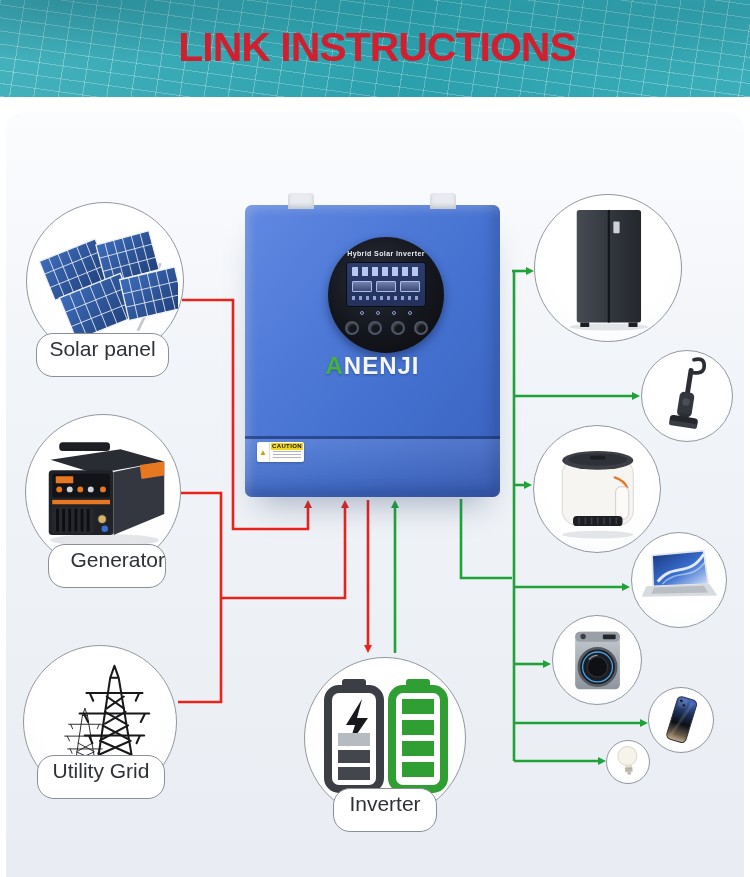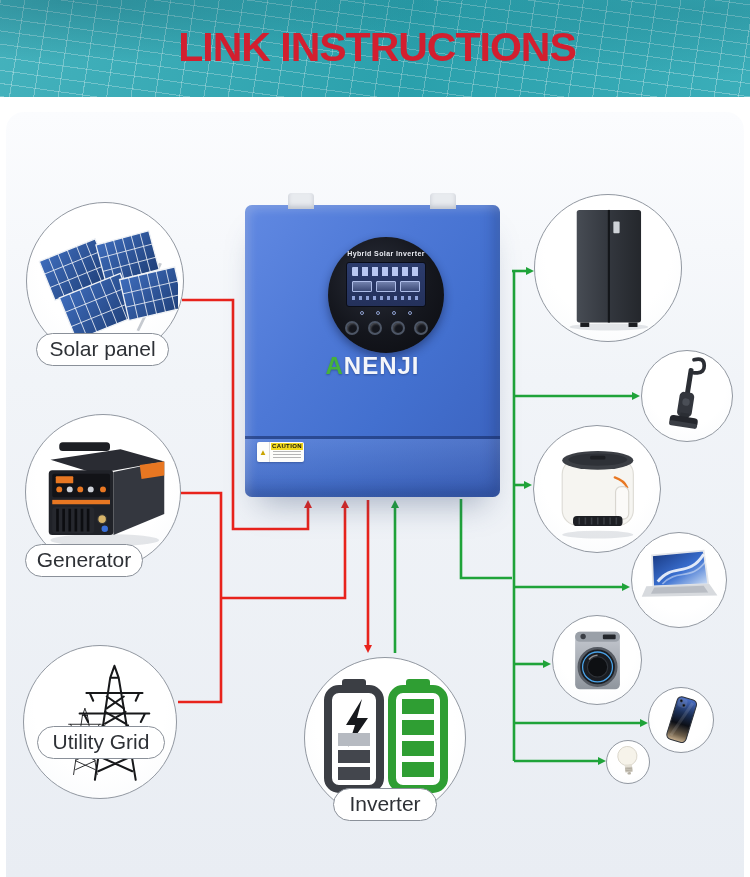--- a/index.html
+++ b/index.html
@@ -26,21 +26,21 @@
   
   svg.wires { position:absolute; left:0; top:0; z-index:1; pointer-events:none; }
 
   
   .node { position:absolute; border:1.5px solid #9298a1; border-radius:50%;
     background:radial-gradient(circle at 50% 40%, #ffffff 55%, #fbfcfd 78%, #f1f3f6 100%);
     z-index:2; display:flex; align-items:center; justify-content:center; }
   .node svg { display:block; }
 
   
-  .pill { position:absolute; height:33px; line-height:30px; background:#ffffff;
+  .pill { position:absolute; height:44px; line-height:30px; background:#ffffff;
     border:1.5px solid #8a9099; border-radius:17px; text-align:center;
     font-size:21px; color:#2e3136; z-index:4; }
 
   
   .inverter { position:absolute; left:245px; top:205px; width:255px; height:292px; z-index:3;
     background:linear-gradient(128deg,#6189e2 0%, #4d78d6 38%, #4370cf 62%, #3a61bd 100%);
     border-radius:7px;
     box-shadow:0 20px 30px -14px rgba(55,75,115,.40), inset -6px -8px 14px rgba(20,35,80,.25), inset 4px 4px 10px rgba(255,255,255,.22); }
   .inv-tab { position:absolute; top:-12px; width:26px; height:16px; background:#e8ebef;
     border-radius:4px 4px 0 0; box-shadow:inset 0 -3px 4px rgba(120,130,150,.35); z-index:-1; }
@@ -167,41 +167,41 @@
       <circle cx="54" cy="62" r="3.4" fill="#e87722"></circle>
         <circle cx="66" cy="62" r="3.4" fill="#cfd2d8"></circle>
       <circle cx="80" cy="62" r="3.4" fill="#e87722"></circle>
       <rect x="22" y="74" width="66" height="5" fill="#e87722"></rect>
       <rect x="22" y="82" width="48" height="30" rx="4" fill="#26282e"></rect>
       <path d="M28,84 V110 M35,84 V110 M42,84 V110 M49,84 V110 M56,84 V110 M63,84 V110" stroke="#0c0d10" stroke-width="3"></path>
       <circle cx="79" cy="96" r="5" fill="#d7b46a" stroke="#333" stroke-width="1.4"></circle>
       <circle cx="82" cy="107" r="4.4" fill="#3a6fd8" stroke="#222" stroke-width="1.4"></circle>
     </svg>
   </div>
-  <div class="pill" style="left:25px;top:544px;width:118px;">Generator</div>
+  <div class="pill" style="left:48px;top:544px;width:118px;text-align:right;">Generator</div>
 
   <div class="node" style="left:23px;top:645px;width:154px;height:154px;">
     <svg width="136" height="136" viewBox="0 0 160 160">
       <g stroke="#17181a" stroke-width="2.4" fill="none" stroke-linecap="round">
         <path d="M74,148 L92,28 M122,148 L102,28 M92,28 L102,28 M97,14 L92,28 M97,14 L102,28"></path>
         <path d="M64,46 H130 M68,46 l4,9 M126,46 l-4,9"></path>
         <path d="M56,70 H138 M61,70 l5,10 M133,70 l-5,10"></path>
         <path d="M62,96 H132 M67,96 l4,9 M127,96 l-4,9"></path>
         <path d="M78,138 L118,120 M118,138 L78,120 M80,118 L116,102 M116,118 L80,102 M83,100 L113,84 M113,100 L83,84 M86,82 L110,68 M110,82 L86,68 M88,64 L108,50 M108,64 L88,50"></path>
       </g>
       <g stroke="#17181a" stroke-width="1.8" fill="none" stroke-linecap="round" transform="translate(6,56) scale(0.58)">
         <path d="M74,148 L92,28 M122,148 L102,28 M92,28 L102,28 M97,14 L92,28 M97,14 L102,28"></path>
         <path d="M64,46 H130 M68,46 l4,9 M126,46 l-4,9"></path>
         <path d="M56,70 H138 M61,70 l5,10 M133,70 l-5,10"></path>
         <path d="M62,96 H132 M67,96 l4,9 M127,96 l-4,9"></path>
         <path d="M78,138 L118,120 M118,138 L78,120 M80,118 L116,102 M116,118 L80,102 M83,100 L113,84 M113,100 L83,84"></path>
       </g>
     </svg>
   </div>
-  <div class="pill" style="left:37px;top:726px;width:128px;">Utility Grid</div>
+  <div class="pill" style="left:37px;top:755px;width:128px;">Utility Grid</div>
 
   <div class="node" style="left:304px;top:657px;width:162px;height:162px;">
     <svg width="150" height="150" viewBox="0 0 150 150">
       <rect x="32" y="16" width="24" height="12" rx="3" fill="#3b3e44"></rect>
       <rect x="18" y="26" width="52" height="100" rx="11" fill="#ffffff" stroke="#3b3e44" stroke-width="8"></rect>
       <polygon points="52,36 36,62 45,62 38,84 58,55 47,55" fill="#17191d"></polygon>
       <rect x="28" y="70" width="32" height="13" fill="#b6bac1"></rect>
       <rect x="28" y="87" width="32" height="13" fill="#43464d"></rect>
       <rect x="28" y="104" width="32" height="13" fill="#43464d"></rect>
       <rect x="96" y="16" width="24" height="12" rx="3" fill="#2f9e33"></rect>

